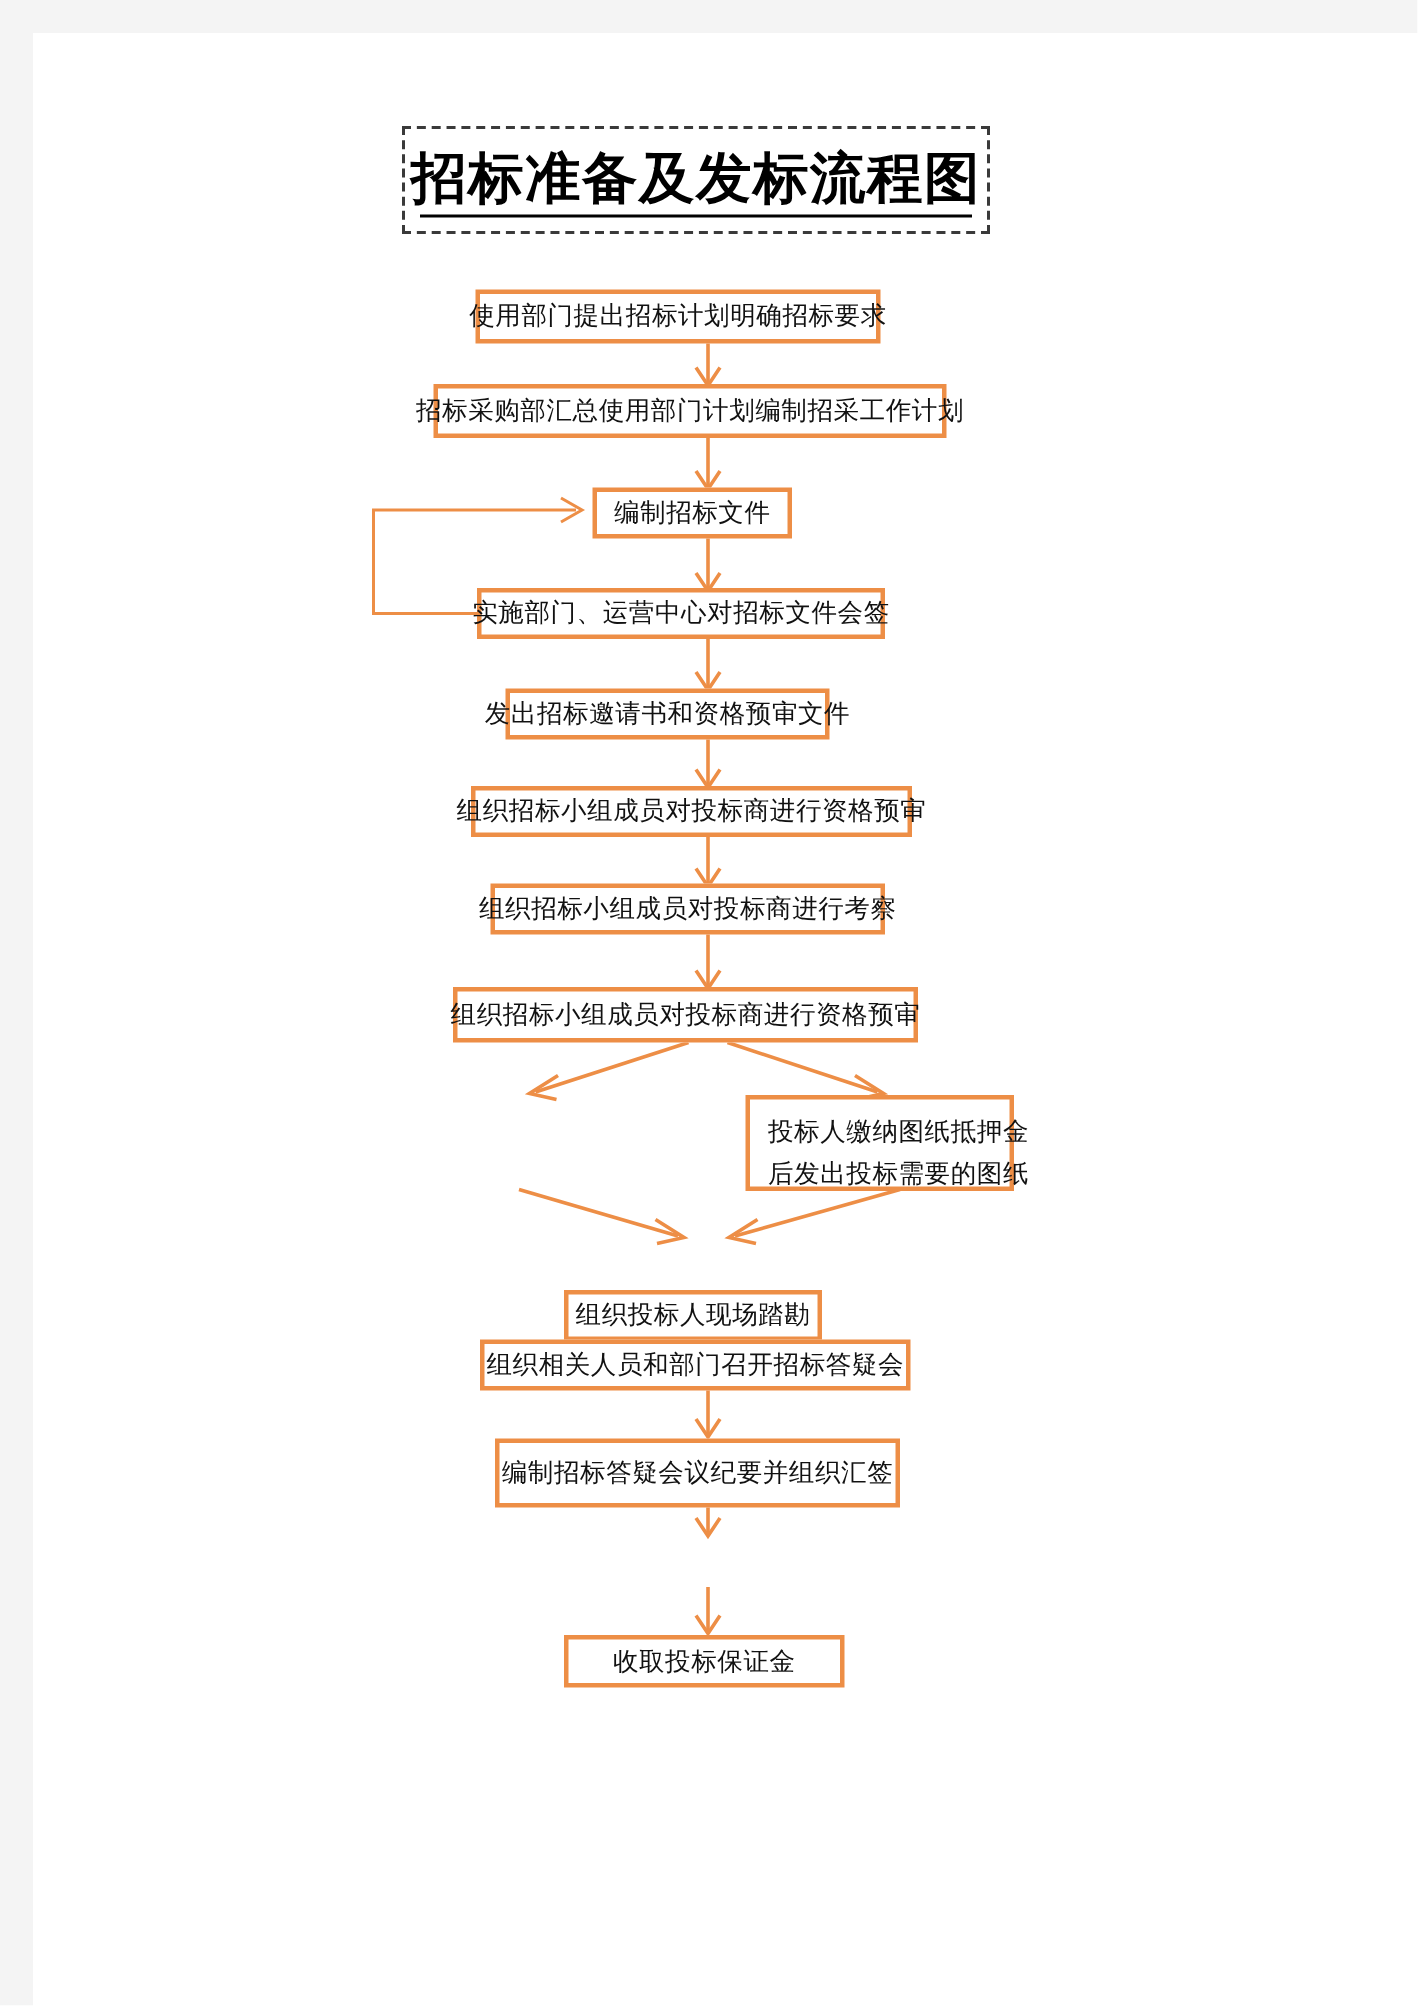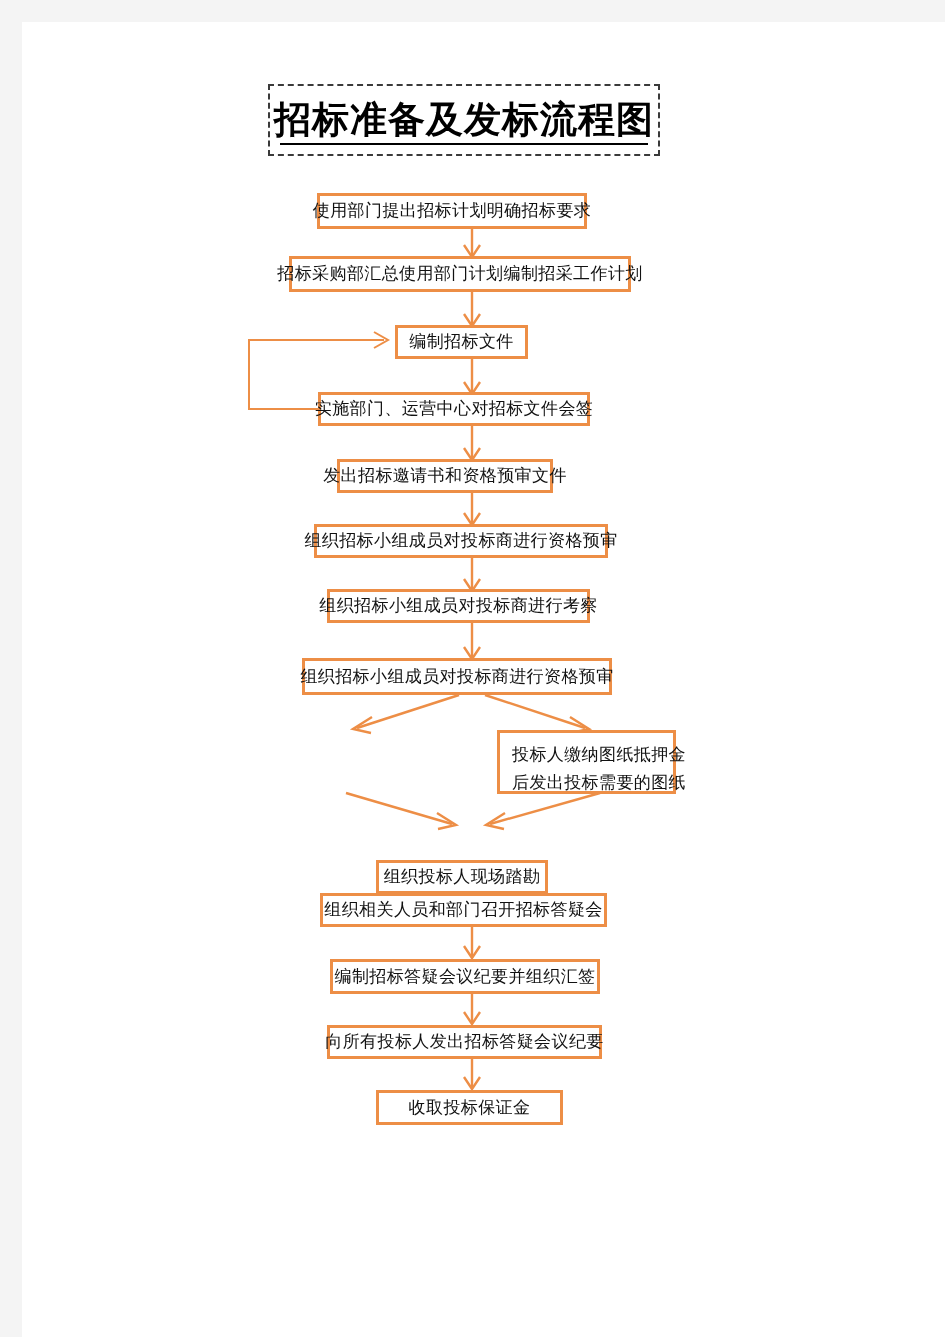--- a/index.html
+++ b/index.html
@@ -190,19 +190,18 @@
 
   <div class="node two-line" id="n10" style="left:485px; top:730px; width:179px; height:64px;">
     <span class="ln">投标人缴纳图纸抵押金</span>
     <span class="ln">后发出投标需要的图纸</span>
   </div>
 
   <div class="node" id="n11" style="left:364px; top:828px; width:172px; height:34px;margin-top:32px;">组织投标人现场踏勘</div>
 
   <div class="node" id="n12" style="left:308px; top:893px; width:287px; height:34px;">组织相关人员和部门召开招标答疑会</div>
 
-  <div class="node" id="n13" style="left:318px; top:959px; width:270px; height:35px;">编制招标答疑会议纪要并组织汇签</div>
-
-  <div class="node" id="n14" style="left:315px; top:1025px; width:275px; height:34px;">向所有投标人发出招标答疑会议纪要</div>
+  <div class="node" id="n13" style="left:318px; top:959px; width:270px; height:46px;">编制招标答疑会议纪要并组织汇签</div>
+
 
   <div class="node" id="n15" style="left:364px; top:1090px; width:187px; height:35px;">收取投标保证金</div>
 
 </div>
 
 </body></html>

